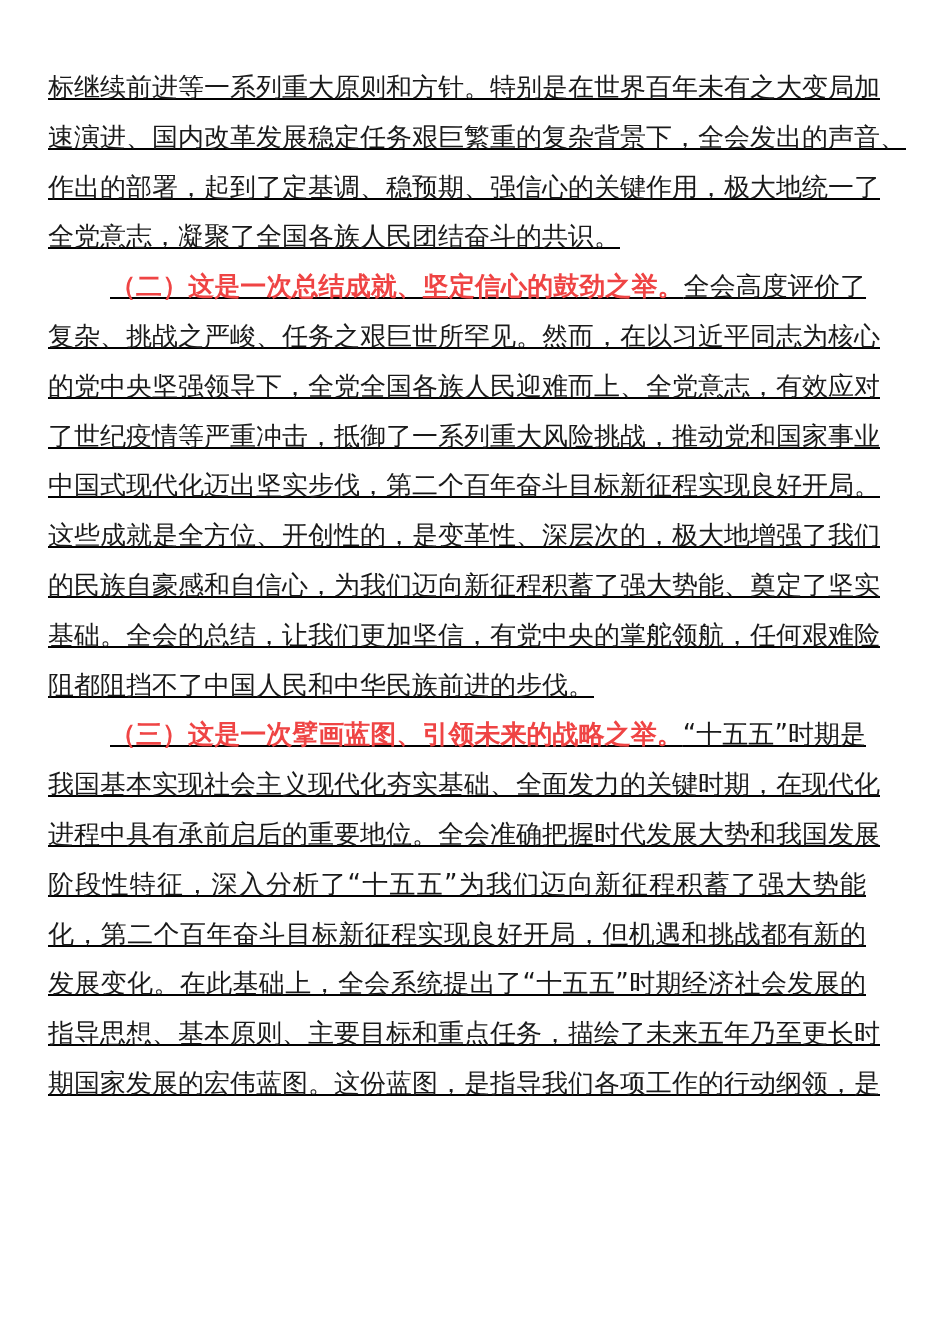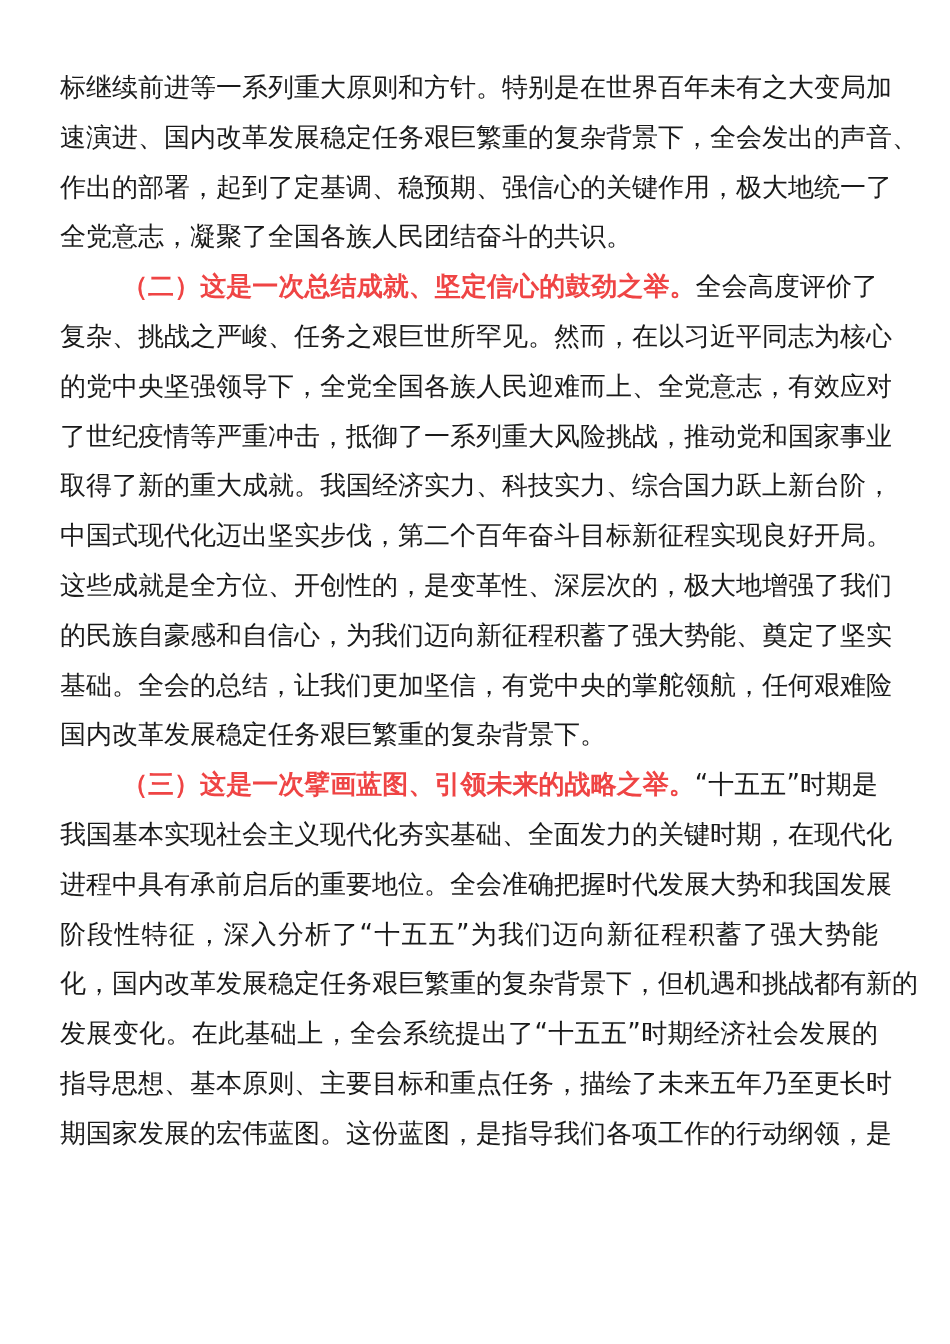--- a/index.html
+++ b/index.html
@@ -15,23 +15,24 @@
     }
     .page {
       position: absolute;
       left: 0; top: 0;
       width: 950px;
       height: 1344px;
       background: #ffffff;
     }
     .text-block {
       position: absolute;
-      left: 60px;
+      left: 48px;
       top: 63px;
       width: 818px;
+      text-decoration: underline;
     }
     .line {
       display: block;
       height: 49.8px;
       line-height: 49.8px;
       font-family: "DejaVu Sans", "Liberation Sans", sans-serif;
       font-size: 26px;
       color: #1a1a1a;
       white-space: nowrap;
       text-align: justify;
@@ -60,33 +61,32 @@
       <span class="line">速演进、国内改革发展稳定任务艰巨繁重的复杂背景下，全会发出的声音、</span>
       <span class="line">作出的部署，起到了定基调、稳预期、强信心的关键作用，极大地统一了</span>
       <span class="line last">全党意志，凝聚了全国各族人民团结奋斗的共识。</span>
     </div>
 
     <div>
       <span class="line indent"><span class="bold">（二）这是一次总结成就、坚定信心的鼓劲之举。</span><span>全会高度评价了</span></span>
       <span class="line">复杂、挑战之严峻、任务之艰巨世所罕见。然而，在以习近平同志为核心</span>
       <span class="line">的党中央坚强领导下，全党全国各族人民迎难而上、全党意志，有效应对</span>
       <span class="line">了世纪疫情等严重冲击，抵御了一系列重大风险挑战，推动党和国家事业</span>
-      <span class="line">取得了新的重大成就。我国经济实力、科技实力、综合国力跃上新台阶，</span>
       <span class="line">中国式现代化迈出坚实步伐，第二个百年奋斗目标新征程实现良好开局。</span>
       <span class="line">这些成就是全方位、开创性的，是变革性、深层次的，极大地增强了我们</span>
       <span class="line">的民族自豪感和自信心，为我们迈向新征程积蓄了强大势能、奠定了坚实</span>
       <span class="line">基础。全会的总结，让我们更加坚信，有党中央的掌舵领航，任何艰难险</span>
-      <span class="line last">国内改革发展稳定任务艰巨繁重的复杂背景下。</span>
+      <span class="line last">阻都阻挡不了中国人民和中华民族前进的步伐。</span>
     </div>
 
     <div>
       <span class="line indent"><span class="bold">（三）这是一次擘画蓝图、引领未来的战略之举。</span><span>“十五五”时期是</span></span>
       <span class="line">我国基本实现社会主义现代化夯实基础、全面发力的关键时期，在现代化</span>
       <span class="line">进程中具有承前启后的重要地位。全会准确把握时代发展大势和我国发展</span>
       <span class="line">阶段性特征，深入分析了“十五五”为我们迈向新征程积蓄了强大势能</span>
-      <span class="line">化，国内改革发展稳定任务艰巨繁重的复杂背景下，但机遇和挑战都有新的</span>
+      <span class="line">化，第二个百年奋斗目标新征程实现良好开局，但机遇和挑战都有新的</span>
       <span class="line">发展变化。在此基础上，全会系统提出了“十五五”时期经济社会发展的</span>
       <span class="line">指导思想、基本原则、主要目标和重点任务，描绘了未来五年乃至更长时</span>
       <span class="line">期国家发展的宏伟蓝图。这份蓝图，是指导我们各项工作的行动纲领，是</span>
     </div>
 
   </div>
 </div>
 
 </body></html>

